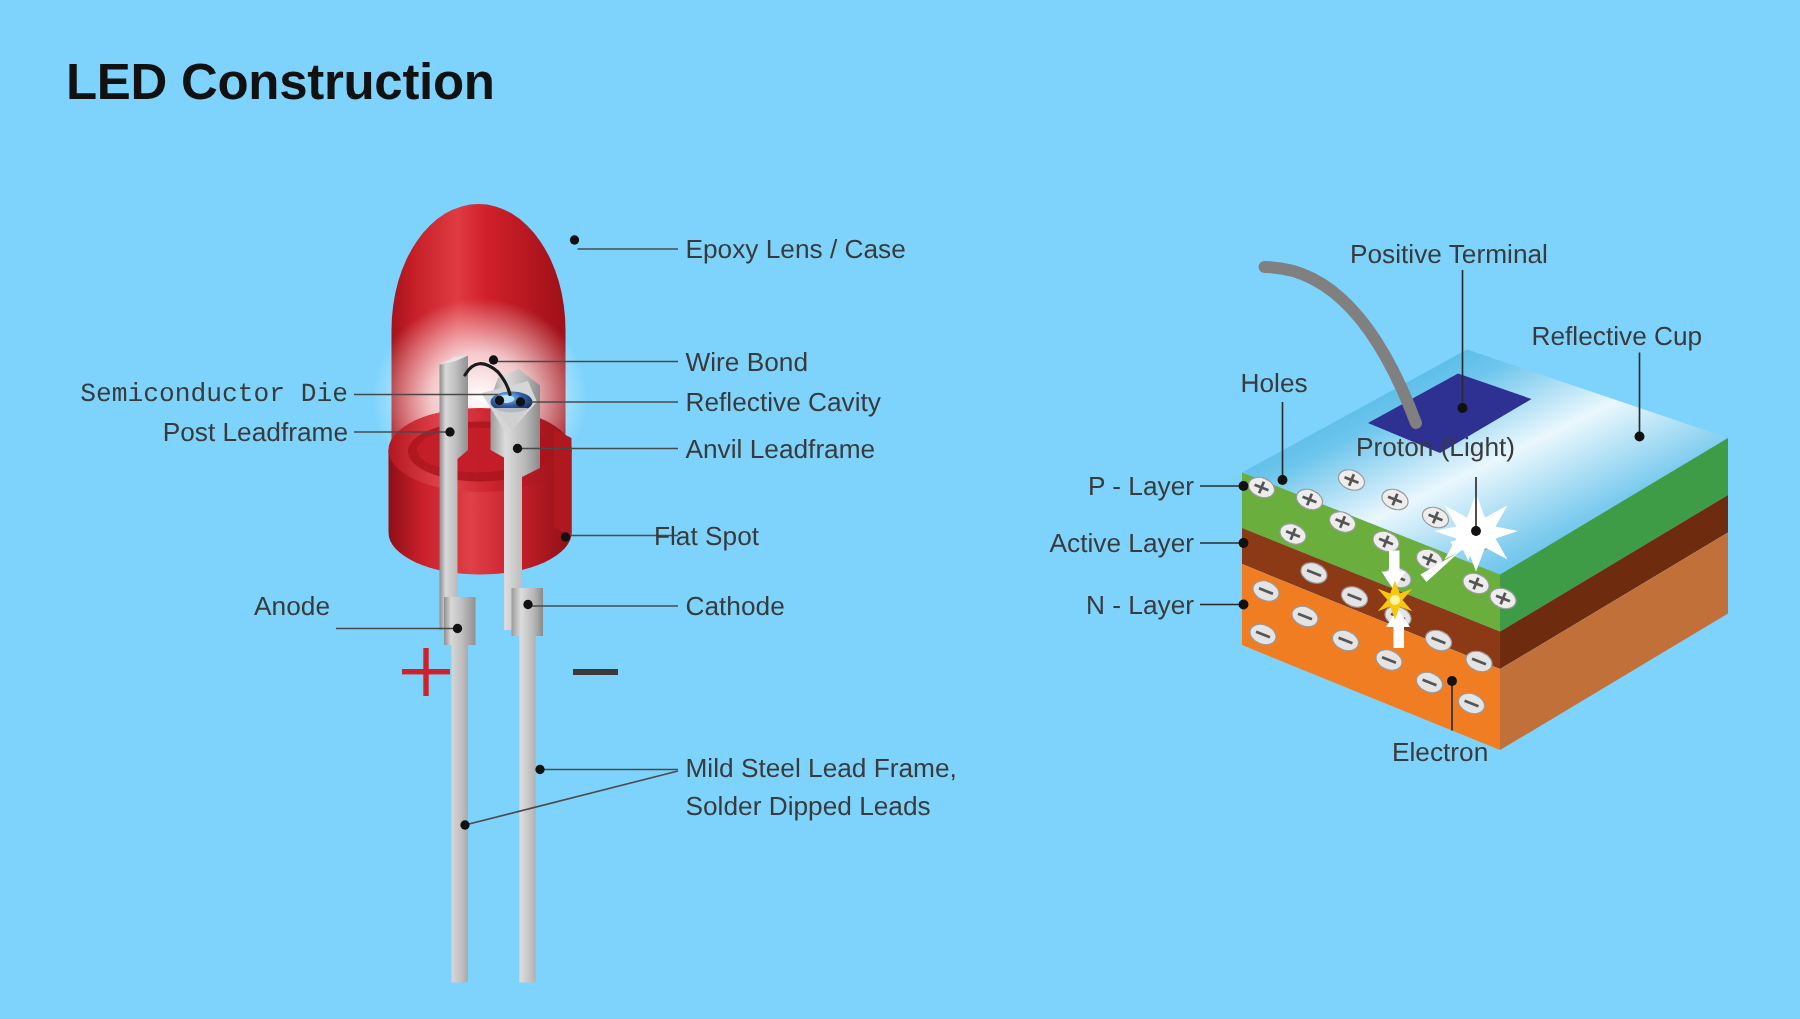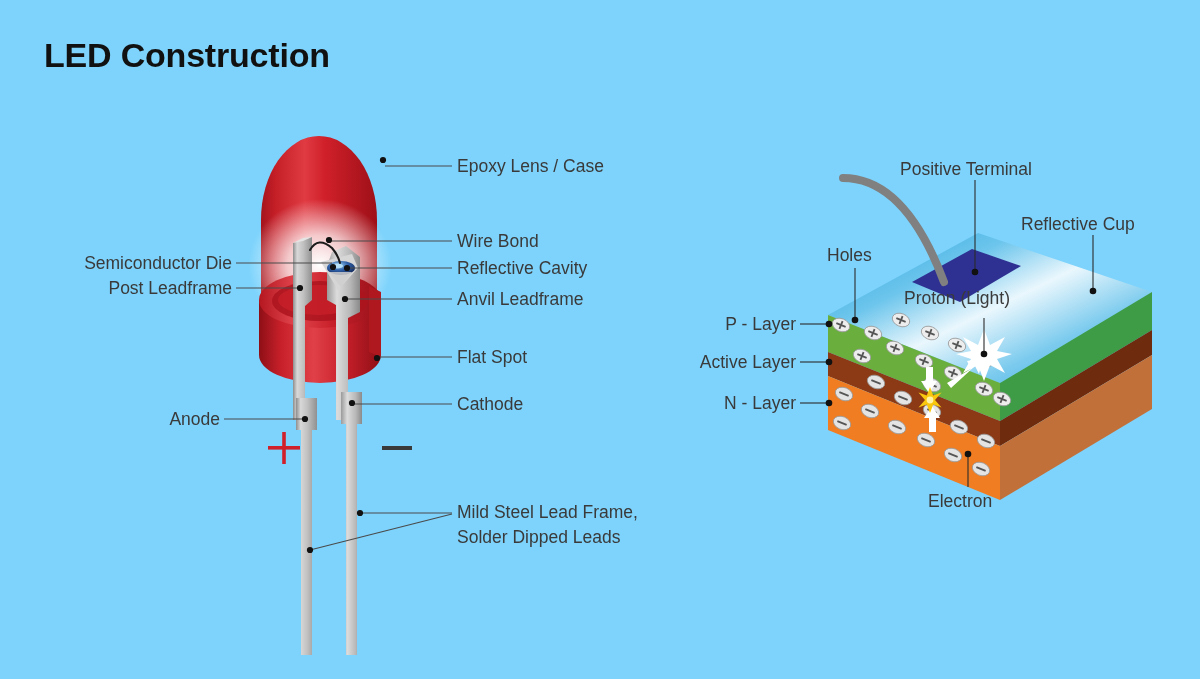--- a/index.html
+++ b/index.html
@@ -344,29 +344,29 @@
   </svg>
 
   <div class="lbl" style="left:457px; top:155px;">Epoxy Lens / Case</div>
 
   <div class="lbl" style="left:457px; top:230px;">Wire Bond</div>
 
   <div class="lbl" style="left:457px; top:257px;">Reflective Cavity</div>
 
   <div class="lbl" style="left:457px; top:288px;">Anvil Leadframe</div>
 
-  <div class="lbl" style="left:457px; top:346px;">Flat Spot</div>
+  <div class="lbl" style="left:436px; top:346px;">Flat Spot</div>
 
   <div class="lbl" style="left:457px; top:393px;">Cathode</div>
 
-  <div class="lbl r" style="left:0px; top:252px; width:232px;">Semiconductor Die</div>
+  <div class="lbl r" style="left:0px; top:252px; width:232px;font-family:Liberation Mono, monospace;">Semiconductor Die</div>
 
   <div class="lbl r" style="left:0px; top:277px; width:232px;">Post Leadframe</div>
 
-  <div class="lbl r" style="left:0px; top:408px; width:220px;padding-left:36px;">Anode</div>
+  <div class="lbl r" style="left:0px; top:393px; width:220px;padding-left:36px;">Anode</div>
 
   <div style="position:absolute; left:457px; top:500px;">
     <div class="lbl lbl-2" style="position:static;">Mild Steel Lead Frame,</div>
     <div class="lbl lbl-2" style="position:static;">Solder Dipped Leads</div>
   </div>
 
   <div class="lbl" style="left:900px; top:158px;">Positive Terminal</div>
 
   <div class="lbl" style="left:1021px; top:213px;">Reflective Cup</div>
 

